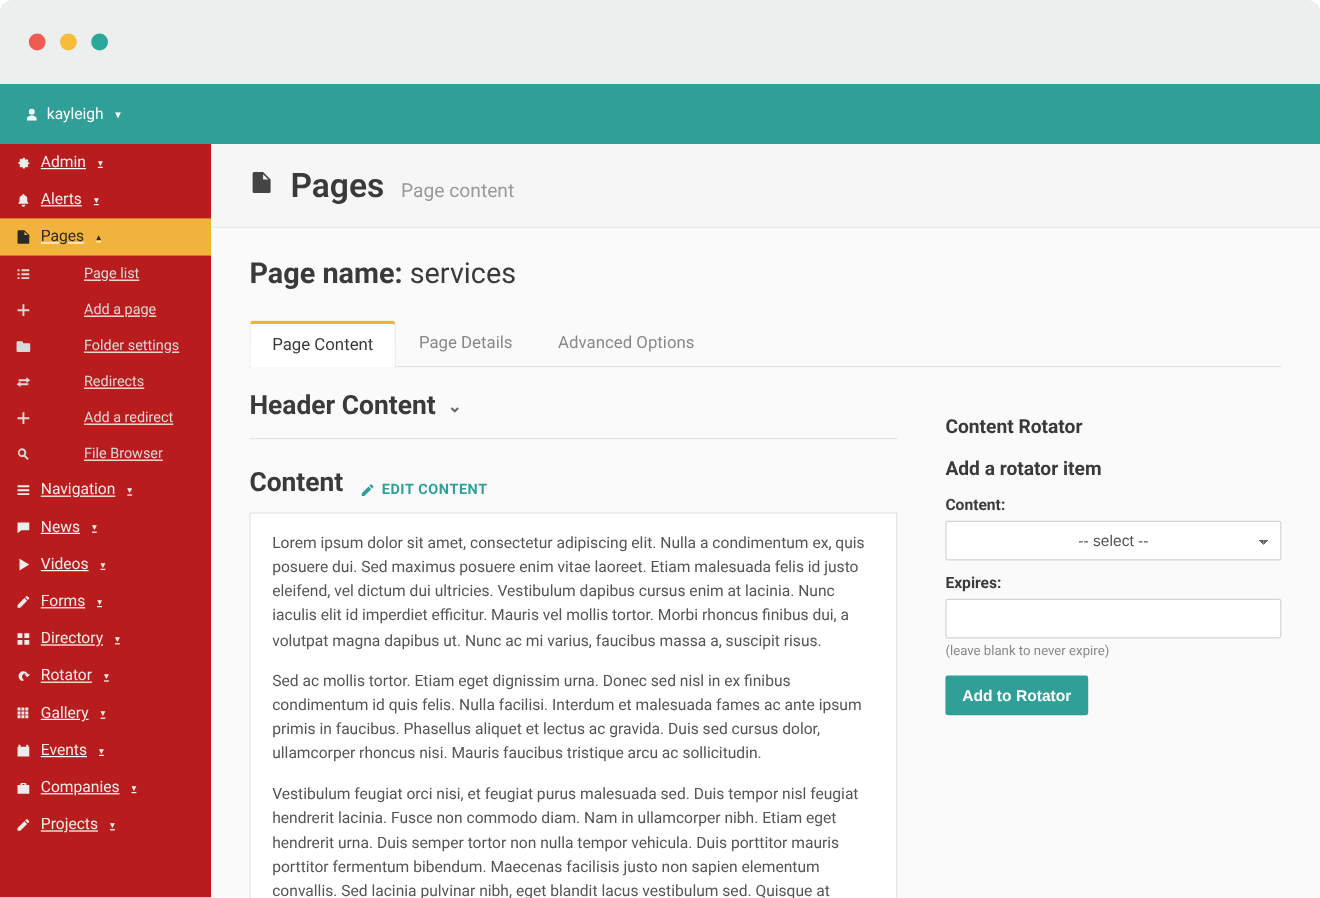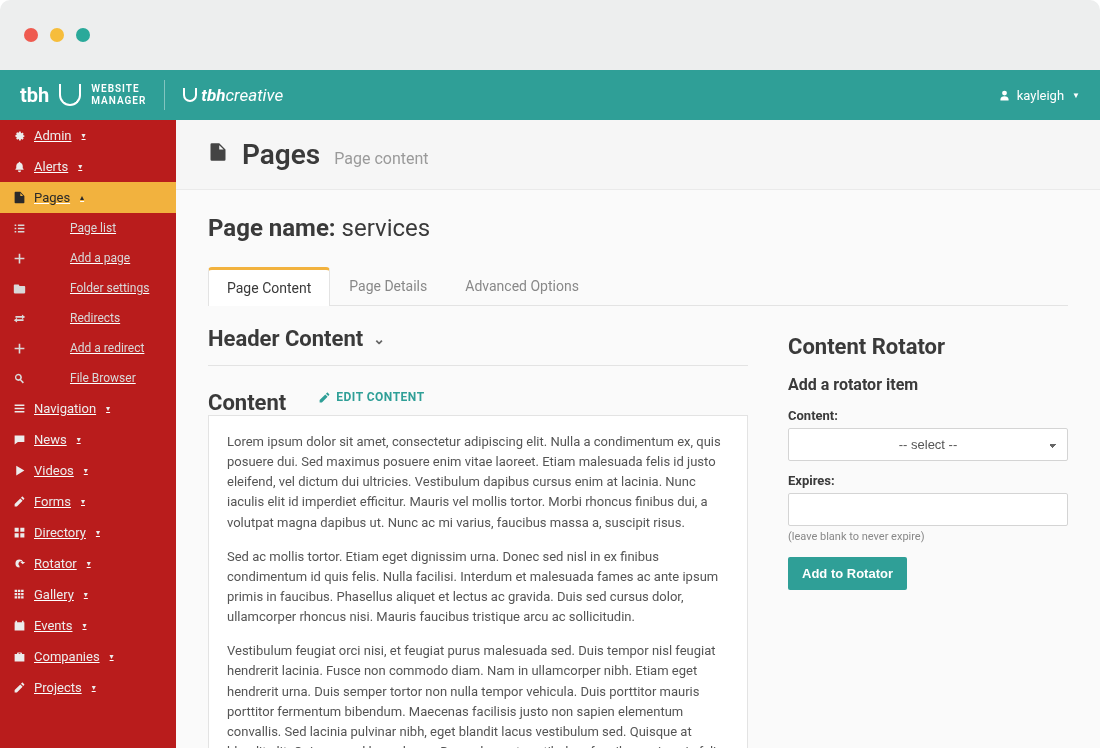--- a/index.html
+++ b/index.html
@@ -43,29 +43,29 @@
 .tab.active { color: #3a3a3a; border-color: #e3e3e3; border-top: 3px solid #f2b23e; background: #fff; border-radius: 4px 4px 0 0; }
 
 .two-col { display: flex; gap: 40px; }
 .left-col { flex: 1; min-width: 0; }
 .right-col { width: 280px; flex-shrink: 0; }
 
 .section-header { font-size: 22px; font-weight: 700; color: #3a3a3a; display: flex; align-items: center; gap: 10px; margin-bottom: 14px; cursor: pointer; }
 .section-header .chev { font-size: 14px; color: #666; }
 .section-divider { border-bottom: 1px solid #e3e3e3; margin-bottom: 24px; }
 
-.content-title-row { display: flex; align-items: flex-start; gap: 32px; }
+.content-title-row { display: flex; align-items: flex-end; gap: 14px; margin-bottom: 12px; }
 .content-title { font-size: 22px; font-weight: 700; color: #3a3a3a; }
 .edit-link { color: #2f9f97; font-size: 12px; font-weight: 700; letter-spacing: 0.5px; display: inline-flex; align-items: center; gap: 5px; cursor: pointer; }
 
 .content-box { border: 1px solid #e3e3e3; padding: 16px 18px; background: #fff; font-size: 13px; color: #555; line-height: 1.55; }
 .content-box p { margin-bottom: 14px; }
 .content-box p:last-child { margin-bottom: 0; }
 
-.right-col h2 { font-size: 22px; font-weight: 700; color: #3a3a3a; margin-bottom: 16px; margin-top: 8px; }
+.right-col h2 { font-size: 16px; font-weight: 700; color: #3a3a3a; margin-bottom: 16px; margin-top: 20px; }
 .right-col h3 { font-size: 16px; font-weight: 700; color: #3a3a3a; margin-bottom: 14px; }
 .form-label { font-size: 13px; font-weight: 700; color: #3a3a3a; margin-bottom: 5px; display: block; }
 .form-select, .form-input { width: 100%; border: 1px solid #d4d4d4; padding: 8px 10px; font-size: 13px; background: #fff; border-radius: 2px; margin-bottom: 12px; color: #555; }
 .form-select { appearance: none; -webkit-appearance: none; background-image: linear-gradient(45deg, transparent 50%, #666 50%), linear-gradient(135deg, #666 50%, transparent 50%); background-position: calc(100% - 14px) 15px, calc(100% - 10px) 15px; background-size: 4px 4px, 4px 4px; background-repeat: no-repeat; text-align: center; }
 .hint { font-size: 11px; color: #888; margin-top: -8px; margin-bottom: 14px; display: block; }
 .btn-teal { background: #2f9f97; color: #fff; border: none; padding: 9px 14px; font-size: 13px; font-weight: 600; cursor: pointer; border-radius: 2px; }
 
 .smiley { display: inline-block; width: 22px; height: 22px; border: 2.5px solid #fff; border-top: none; border-radius: 0 0 22px 22px; position: relative; }
 .smiley-sm { width: 14px; height: 14px; border-width: 2px; border-radius: 0 0 14px 14px; }
 
@@ -74,35 +74,20 @@
 </head>
 <body>
 
 <div class="browser-chrome">
   <div class="traffic-dot dot-red"></div>
   <div class="traffic-dot dot-yellow"></div>
   <div class="traffic-dot dot-green"></div>
 </div>
 
 <div class="topbar">
-  <div class="topbar-left">
-    <div class="logo-main">
-      <span style="font-weight:700;font-size:20px;display:flex;align-items:center;gap:3px;">tbh</span>
-      <span class="smiley"></span>
-      <div class="logo-text">
-        <div>WEBSITE</div>
-        <div>MANAGER</div>
-      </div>
-    </div>
-    <div class="logo-divider"></div>
-    <div class="logo-secondary">
-      <span class="smiley smiley-sm"></span>
-      <span><span>tbh</span><span class="thin">creative</span></span>
-    </div>
-  </div>
   <div class="user-menu">
     <svg class="ico" viewBox="0 0 16 16">
         <path d="M8 8a3 3 0 100-6 3 3 0 000 6zm0 1c-2.7 0-5 1.5-5 3.5V14h10v-1.5C13 10.5 10.7 9 8 9z"></path>
       </svg>
     <span>kayleigh</span>
     <span class="nav-caret">▼</span>
   </div>
 </div>
 
 <div class="layout">

